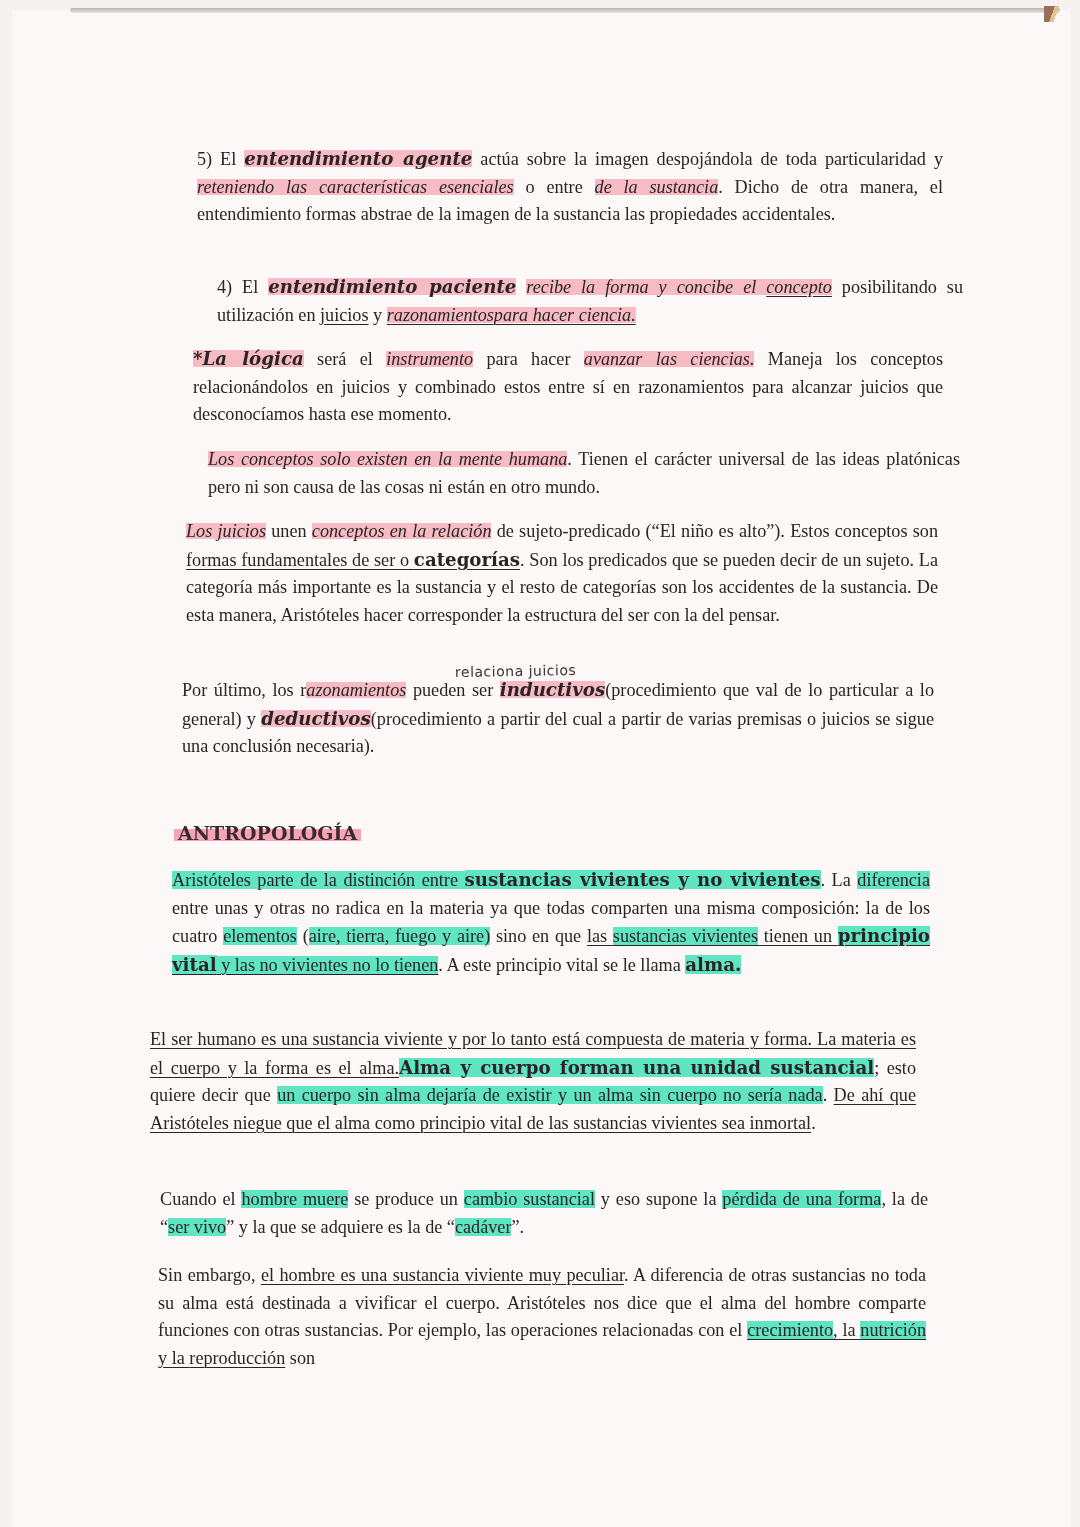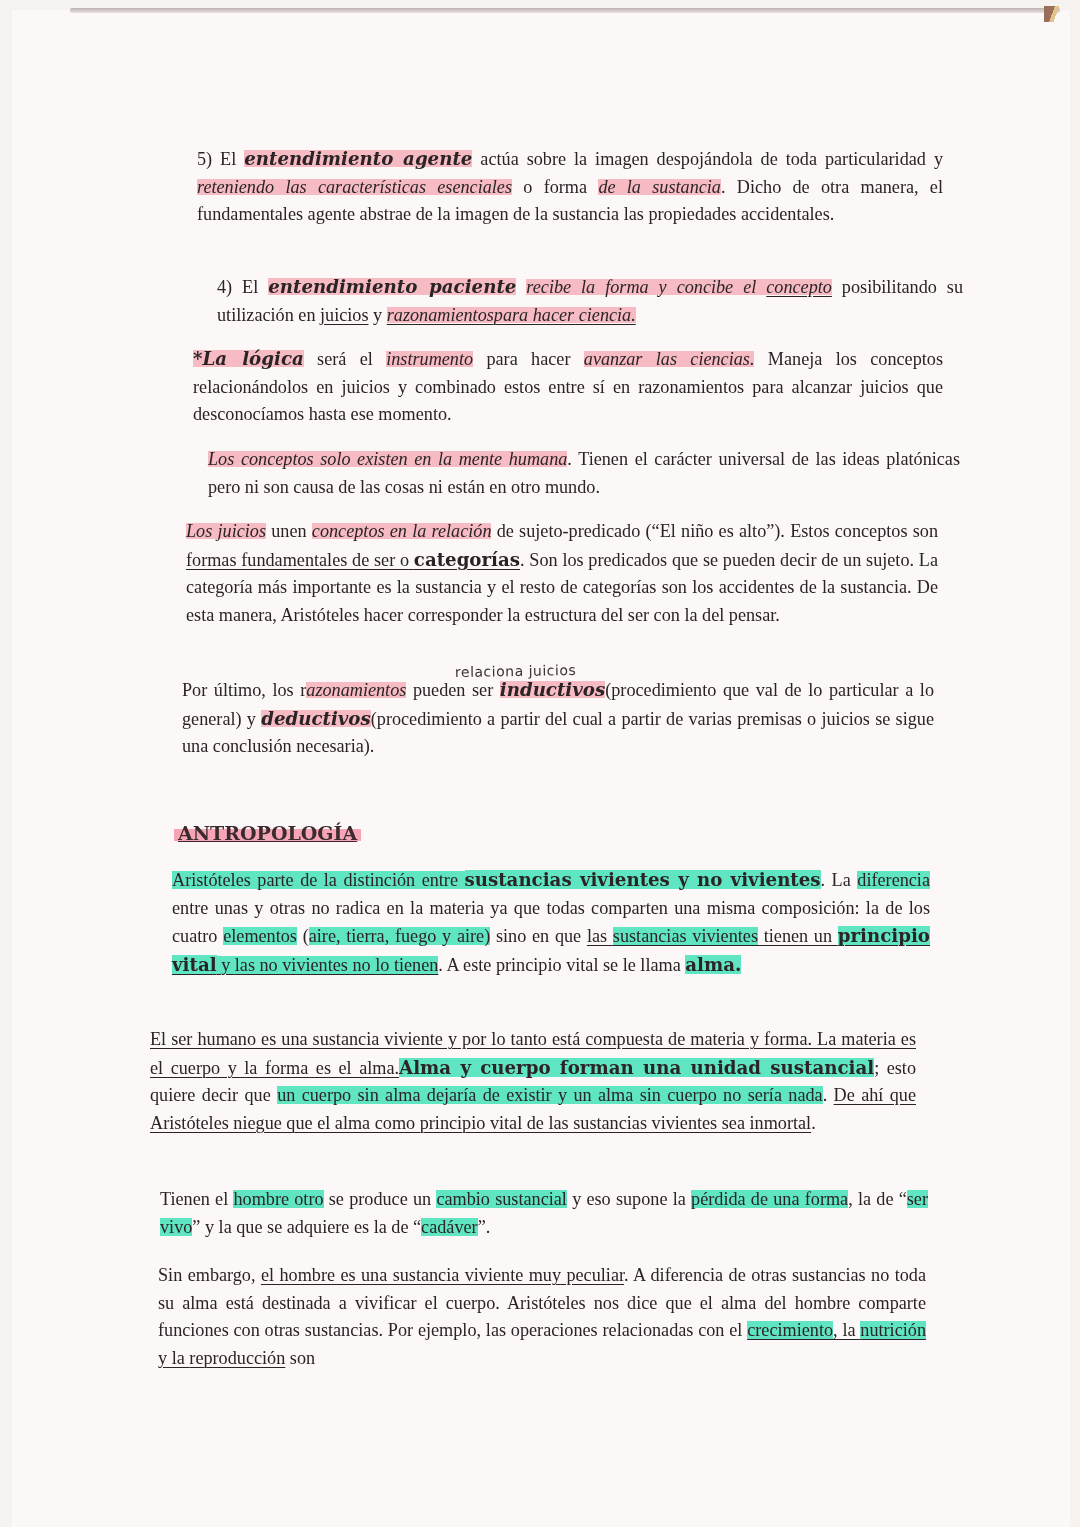--- a/index.html
+++ b/index.html
@@ -38,32 +38,31 @@
   .handnote {
     position:absolute; left:455px; top:663px;
     font-family:"DejaVu Sans", sans-serif; font-size:14px; color:#3a3335;
     letter-spacing:0.5px; transform:rotate(-1deg);
   }
   .heading {
     position:absolute; left:174px; top:822px; font-size:19px; font-weight:bold;
     font-family:"DejaVu Serif", serif; color:#3b2b2e;
     background:linear-gradient(transparent 30%, rgba(243,108,138,0.6) 30%, rgba(243,108,138,0.6) 85%, transparent 85%);
     padding:0 4px;
-    text-decoration:underline;
   }
 </style>
 </head>
 <body>
 
 <div class="page"></div>
 <div class="top-edge"></div>
 <div class="corner-tab"></div>
 
 <div class="para" style="left:197px; top:145px; width:746px;">
-  <span>5) El </span><b class="hp sans">entendimiento agente</b><span> actúa sobre la imagen despojándola de toda particularidad y </span><span class="hp">reteniendo las características esenciales</span><span> o forma </span><span class="hp">de la sustancia</span><span>. Dicho de otra manera, el fundamentales agente abstrae de la imagen de la sustancia las propiedades accidentales.</span>
+  <span>5) El </span><b class="hp sans">entendimiento agente</b><span> actúa sobre la imagen despojándola de toda particularidad y </span><span class="hp">reteniendo las características esenciales</span><span> o entre </span><span class="hp">de la sustancia</span><span>. Dicho de otra manera, el entendimiento formas abstrae de la imagen de la sustancia las propiedades accidentales.</span>
 </div>
 
 <div class="para" style="left:197px; top:273px; width:746px;margin-left:20px;">
   <span>4) El </span><b class="hp sans">entendimiento paciente</b><span> </span><span class="hp">recibe la forma y concibe el </span><span class="hp u">concepto</span><span> posibilitando su utilización en </span><span class="u">juicios</span><span> y </span><span class="hp u">razonamientospara hacer ciencia.</span>
 </div>
 
 <div class="para" style="left:193px; top:345px; width:750px;">
   <b class="hp sans">*La lógica</b><span> será el </span><span class="hp">instrumento</span><span> para hacer </span><span class="hp">avanzar las ciencias.</span><span> Maneja los conceptos relacionándolos en juicios y combinado estos entre sí en razonamientos para alcanzar juicios que desconocíamos hasta ese momento.</span>
 </div>
 
@@ -85,18 +84,18 @@
 
 <div class="para" style="left:172px; top:866px; width:758px;">
   <span class="hg">Aristóteles parte de la distinción entre </span><b class="hg sans">sustancias vivientes y no vivientes</b><span>. La </span><span class="hg">diferencia</span><span> entre unas y otras no radica en la materia ya que todas comparten una misma composición: la de los cuatro </span><span class="hg">elementos</span><span> (</span><span class="hg">aire, tierra, fuego y aire)</span><span> sino en que </span><span class="u">las </span><span class="hg u">sustancias vivientes</span><span class="u"> tienen un </span><b class="hg u sans">principio vital</b><span class="hg u"> y </span><span class="hg u">las no vivientes no lo tienen</span><span>. A este principio vital se le llama </span><b class="hg sans">alma.</b>
 </div>
 
 <div class="para" style="left:150px; top:1026px; width:766px;">
   <span class="u">El ser humano es una sustancia viviente y por lo tanto está compuesta de materia y forma. La materia es el cuerpo y la forma es el alma.</span><b class="hg sans">Alma y cuerpo forman una unidad sustancial</b><span>; esto quiere decir que </span><span class="hg">un cuerpo sin alma dejaría de existir y un alma sin cuerpo no sería nada</span><span>. </span><span class="u">De ahí que Aristóteles niegue que el alma como principio vital de las sustancias vivientes sea inmortal</span><span>.</span>
 </div>
 
 <div class="para" style="left:160px; top:1186px; width:768px;">
-  <span>Tienen el </span><span class="hg">hombre otro</span><span> se produce un </span><span class="hg">cambio sustancial</span><span> y eso supone la </span><span class="hg">pérdida de una forma</span><span>, la de “</span><span class="hg">ser vivo</span><span>” y la que se adquiere es la de “</span><span class="hg">cadáver</span><span>”.</span>
+  <span>Cuando el </span><span class="hg">hombre muere</span><span> se produce un </span><span class="hg">cambio sustancial</span><span> y eso supone la </span><span class="hg">pérdida de una forma</span><span>, la de “</span><span class="hg">ser vivo</span><span>” y la que se adquiere es la de “</span><span class="hg">cadáver</span><span>”.</span>
 </div>
 
 <div class="para" style="left:158px; top:1262px; width:768px;">
   <span>Sin embargo, </span><span class="u">el hombre es una sustancia viviente muy peculiar</span><span>. A diferencia de otras sustancias no toda su alma está destinada a vivificar el cuerpo. Aristóteles nos dice que el alma del hombre comparte funciones con otras sustancias. Por ejemplo, las operaciones relacionadas con el </span><span class="hg u">crecimiento</span><span class="u">, la </span><span class="hg u">nutrición</span><span class="u"> y la </span><span class="u">reproducción</span><span> son</span>
 </div>
 
 </body></html>

